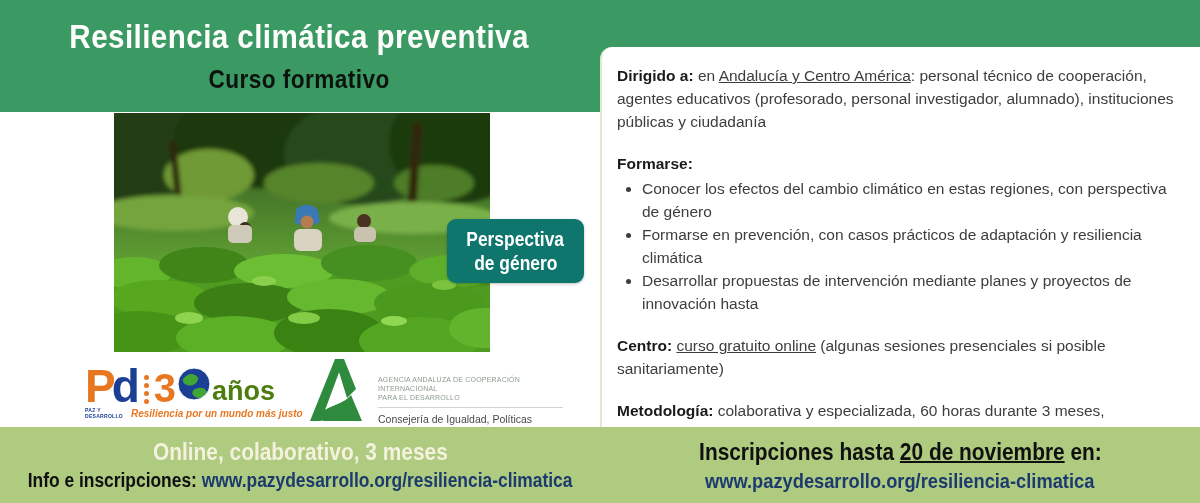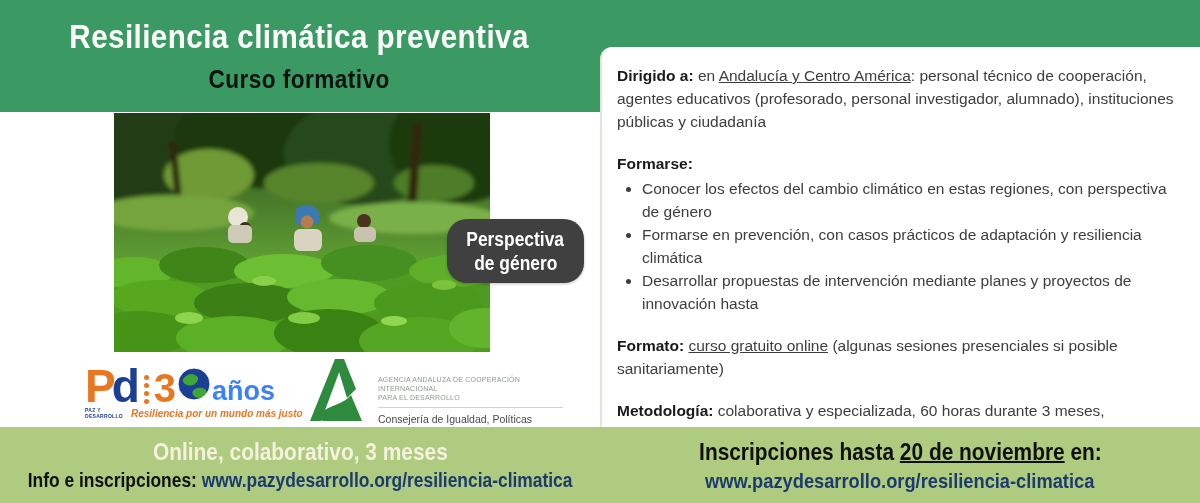--- a/index.html
+++ b/index.html
@@ -29,34 +29,34 @@
   .panel ul{margin:2px 0 19px 0;padding:0 0 0 25px;}
   .panel ul.last{margin-bottom:0;}
   .panel li{margin:0;padding:0;}
   .u{text-decoration:underline;}
 
   
   .photo{position:absolute;left:114px;top:113px;width:376px;height:239px;overflow:hidden;}
   .photo svg{display:block;}
 
   
-  .badge{position:absolute;left:447px;top:219px;width:137px;height:64px;background:#404040;
-    border-radius:20px;display:flex;flex-direction:column;align-items:center;justify-content:center;
+  .badge{position:absolute;left:447px;top:219px;width:137px;height:64px;background:#0f766e;
+    border-radius:9px;display:flex;flex-direction:column;align-items:center;justify-content:center;
     color:#ffffff;font-weight:bold;font-size:20px;line-height:24px;box-shadow:0 1px 3px rgba(0,0,0,.25);}
 
   
   .pd-logo{position:absolute;left:85px;top:362px;width:170px;height:62px;}
   .pd-row{display:flex;align-items:flex-end;height:44px;}
   .pd-p{font-size:46px;font-weight:bold;color:#e87722;line-height:40px;}
   .pd-d{font-size:46px;font-weight:bold;color:#1b3f94;line-height:40px;margin-left:-4px;}
   .pd-dots{display:flex;flex-direction:column;gap:3px;margin:0 5px 2px 4px;}
   .pd-dots i{width:5px;height:5px;border-radius:50%;background:#e87722;}
   .pd-3{font-size:40px;font-weight:bold;color:#e87722;line-height:36px;}
   .pd-globe{margin:0 1px 1px 1px;}
-  .pd-anos{font-size:27px;font-weight:bold;color:#3b82f6;line-height:30px;text-align:center;}
+  .pd-anos{font-size:27px;font-weight:bold;color:#4d7c0f;line-height:30px;text-align:center;}
   .pd-sub{display:flex;align-items:center;gap:4px;margin-top:1px;}
   .pd-small{font-size:5px;color:#1b3f94;font-weight:bold;letter-spacing:.3px;}
   .pd-dot{width:6px;height:6px;border-radius:50%;background:#e87722;}
   .pd-tag{font-size:10px;font-weight:bold;font-style:italic;color:#e87722;white-space:nowrap;}
 
   .junta-logo{position:absolute;left:306px;top:357px;width:60px;height:66px;}
   .agency-block{position:absolute;left:378px;top:375px;width:185px;}
   .agency-top{font-size:7px;line-height:9px;color:#8b9b8d;letter-spacing:.2px;
     border-bottom:1px solid #cfd6cf;padding-bottom:5px;margin-bottom:5px;}
   .agency-bottom{font-size:10.5px;line-height:13px;color:#4a4a4a;}
@@ -87,21 +87,21 @@
   <div class="panel">
     <p><b>Dirigido a:</b><span> en </span><span class="u">Andalucía y Centro América</span><span>: personal técnico de cooperación, agentes educativos (profesorado, personal investigador, alumnado), instituciones públicas y ciudadanía</span></p>
 
     <p class="tight"><b>Formarse:</b></p>
     <ul>
       <li>Conocer los efectos del cambio climático en estas regiones, con perspectiva de género</li>
       <li>Formarse en prevención, con casos prácticos de adaptación y resiliencia climática</li>
       <li>Desarrollar propuestas de intervención mediante planes y proyectos de innovación hasta</li>
     </ul>
 
-    <p><b>Formato:</b> <span class="u">curso gratuito online</span><span> (algunas sesiones presenciales si posible sanitariamente)</span></p>
+    <p><b>Centro:</b> <span class="u">curso gratuito online</span><span> (algunas sesiones presenciales si posible sanitariamente)</span></p>
 
     <p class="tight"><b>Metodología:</b><span> colaborativa y especializada, 60 horas durante 3 meses, conferencias, charlas y debates; proyectos de acciones locales en Andalucía y CA. 5 módulos e incubación:</span></p>
     <ul class="last">
       <li>1. Introducción a la ciencia, justicia climática y mitigación</li>
       <li>2. Adaptación y resiliencia</li>
 
     </ul>
   </div>
 
   <div class="photo">

